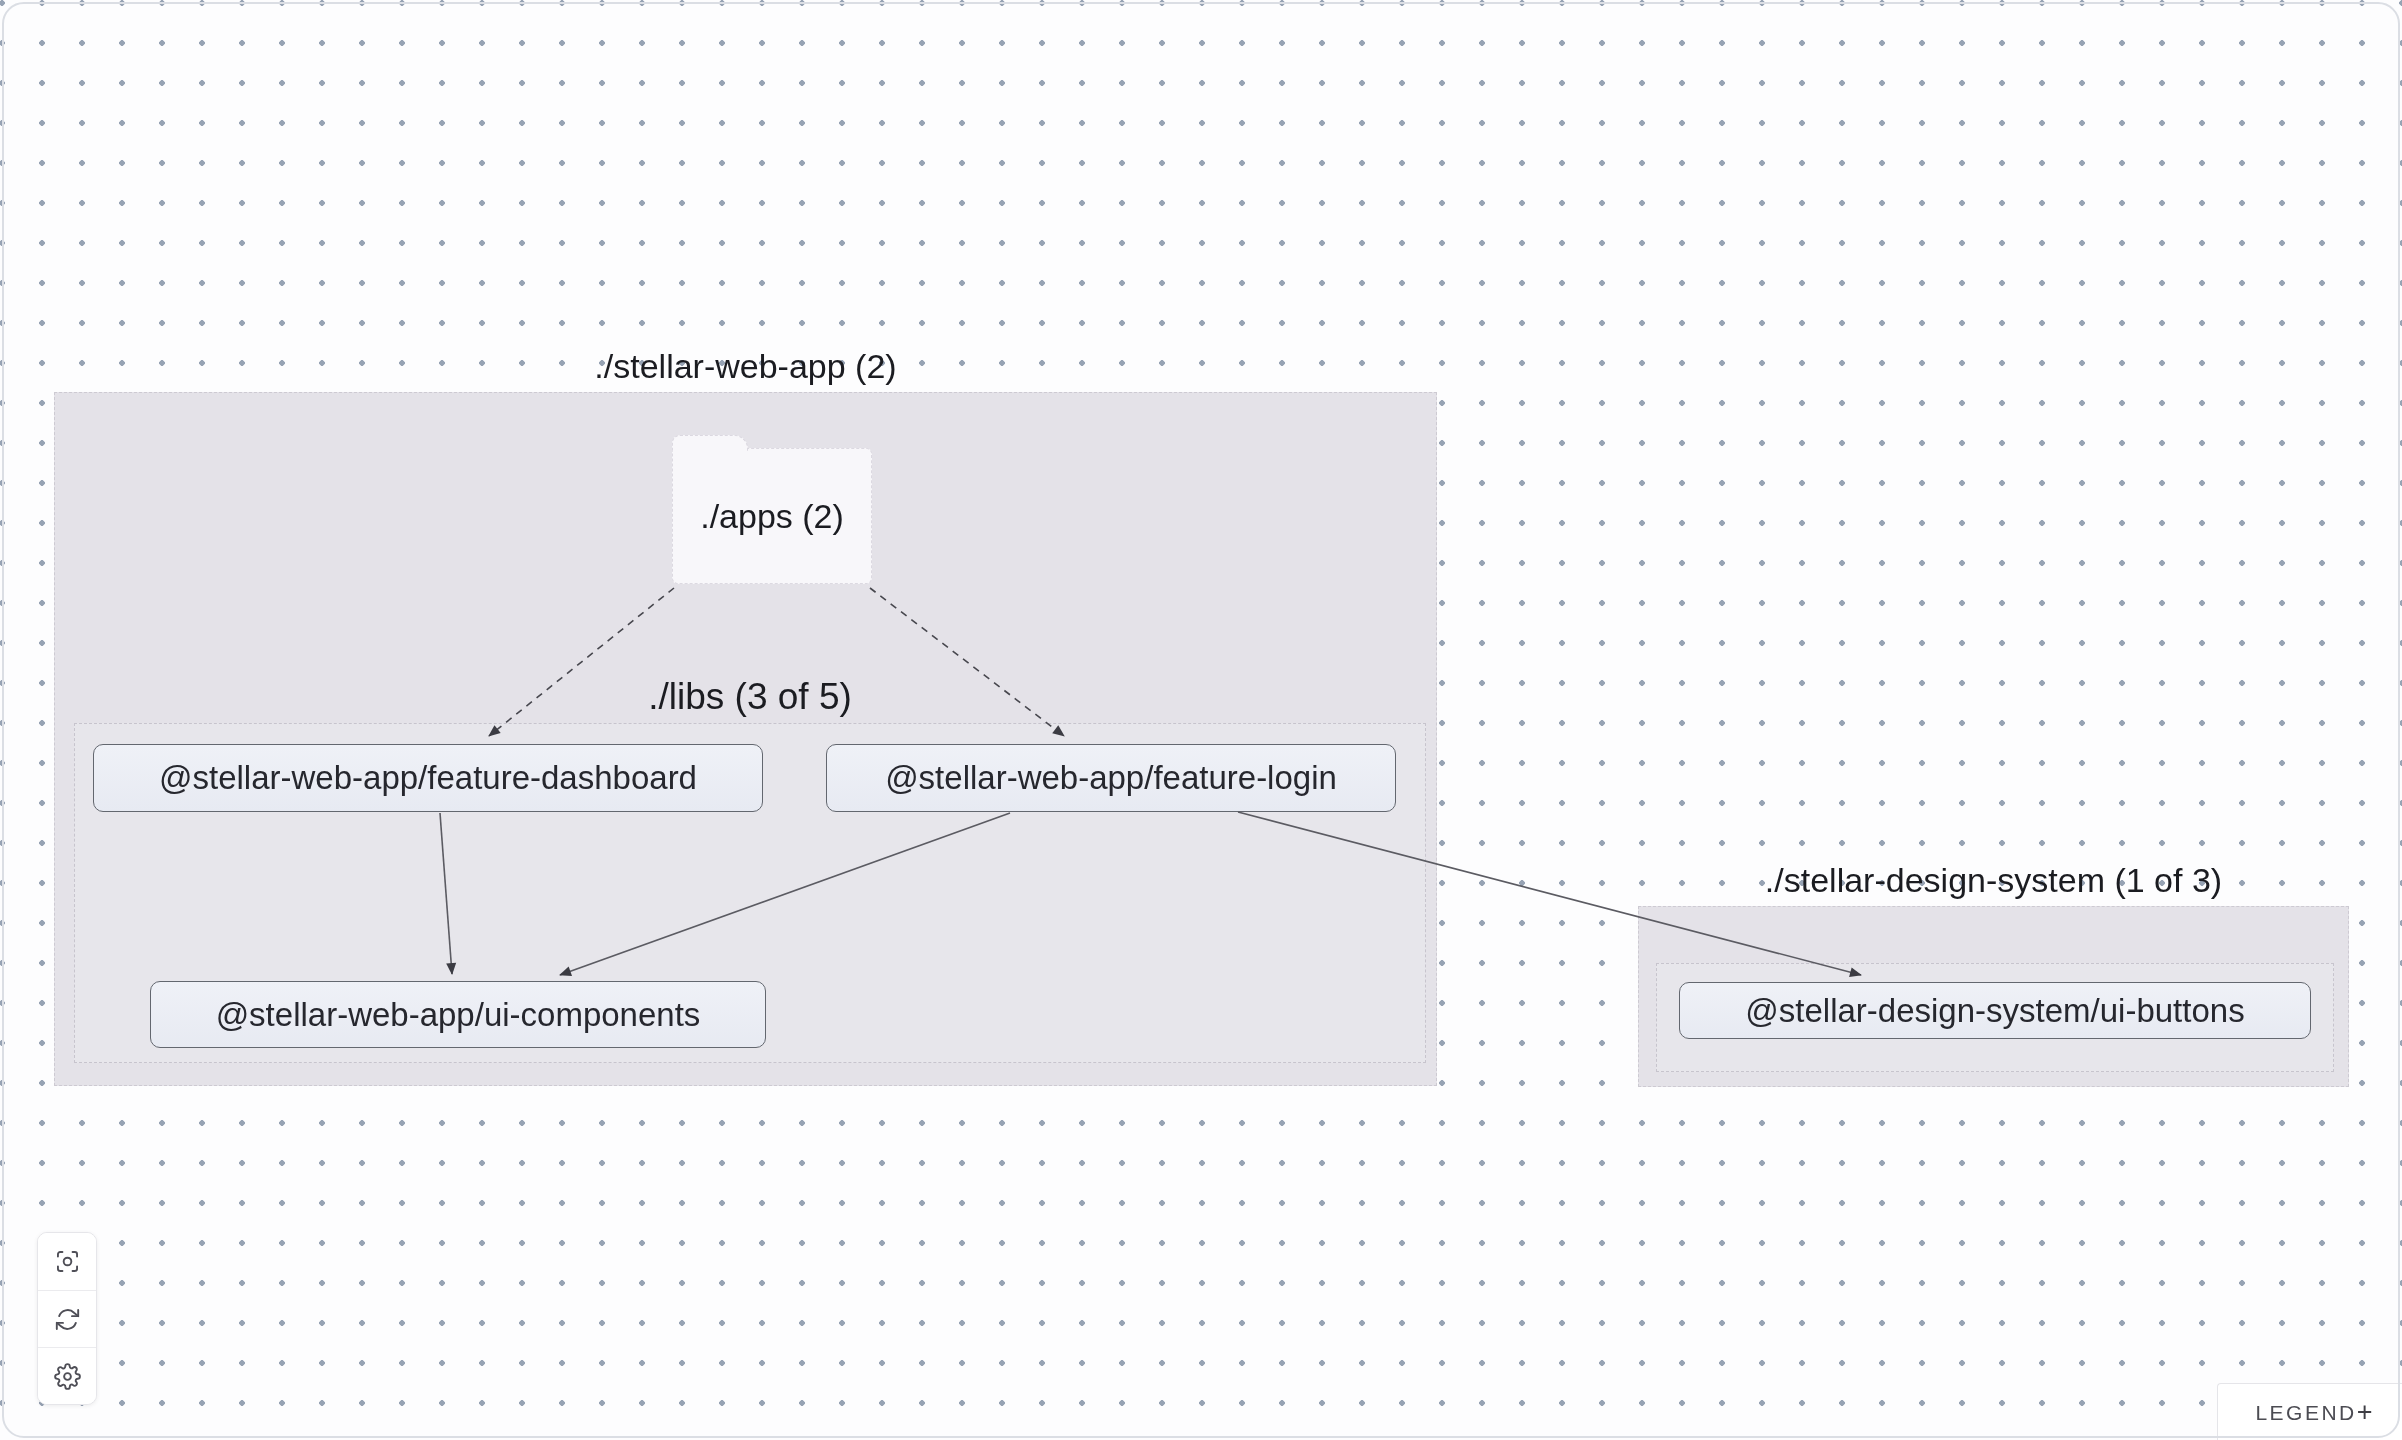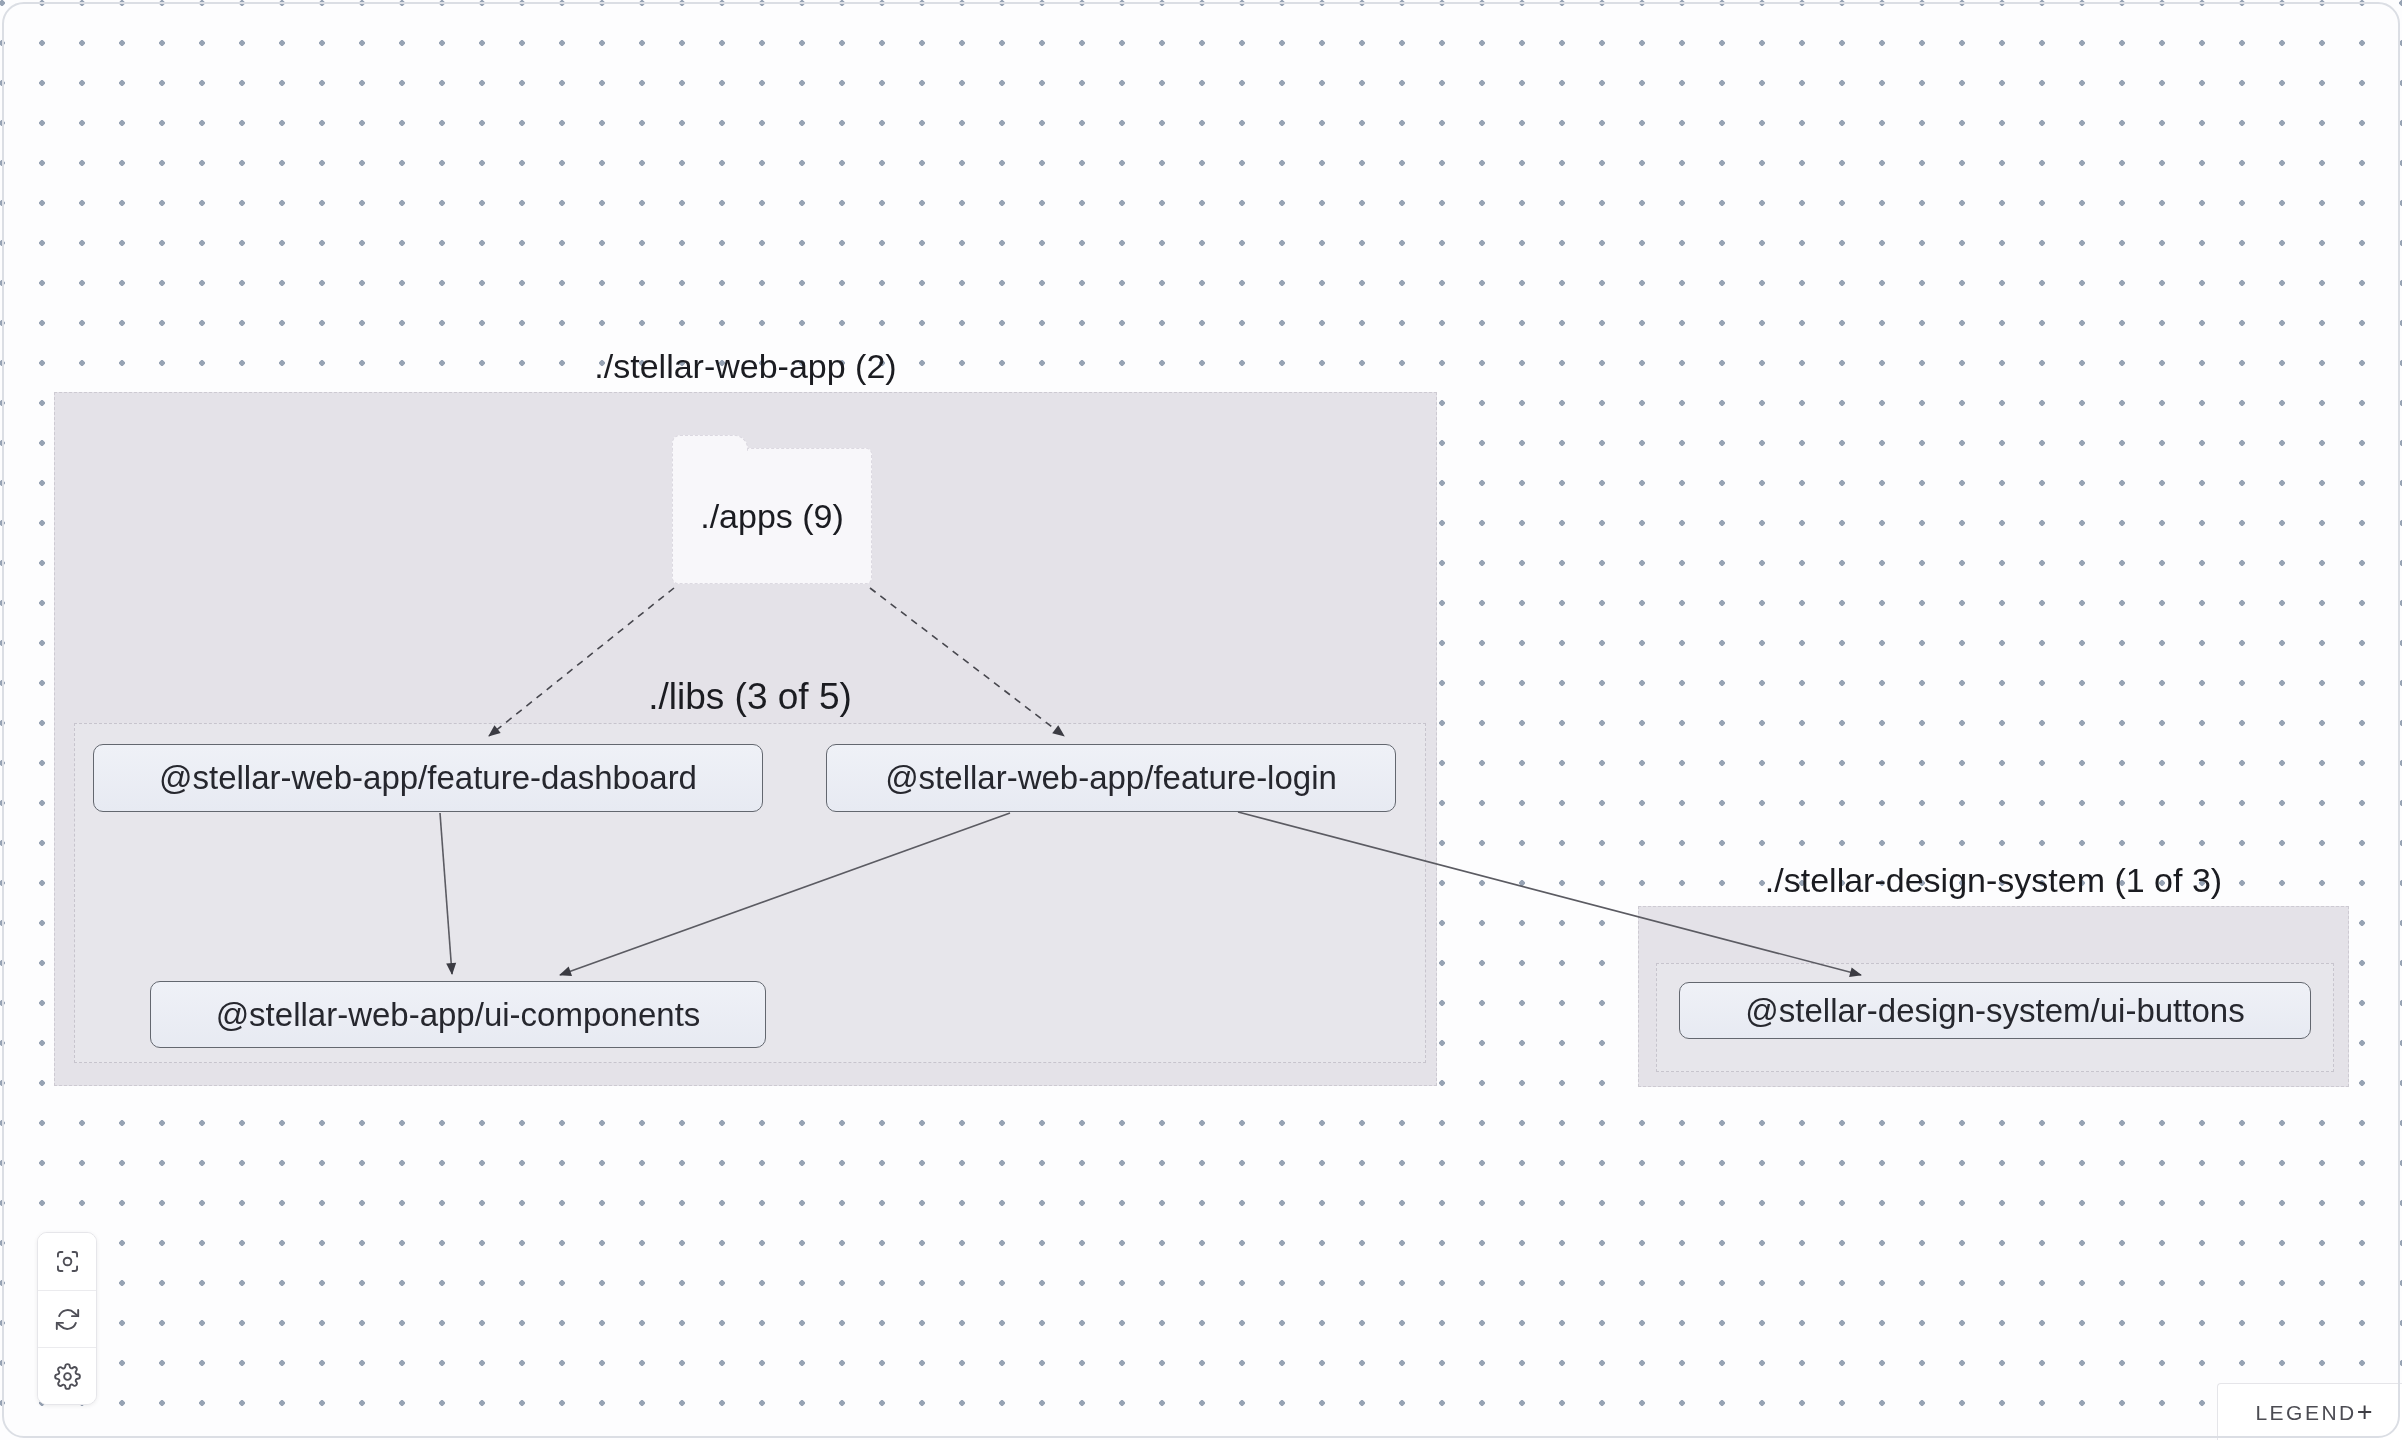--- a/index.html
+++ b/index.html
@@ -139,21 +139,21 @@
 </head>
 <body>
 
 <div id="canvas">
 
   <div class="group-title" style="left:54px;top:344px;width:1383px;">./stellar-web-app (2)</div>
 
   <div class="group-box" style="left:54px;top:392px;width:1383px;height:694px;"></div>
 
   <div id="apps-folder">
-    <span>./apps (9)</span>
+    <span>./apps (2)</span>
   </div>
 
   <div class="libs-label" style="left:74px;top:676px;width:1352px;">./libs (3 of 5)</div>
 
   <div class="libs-box" style="left:74px;top:723px;width:1352px;height:340px;"></div>
 
   <div class="node" style="left:826px;top:744px;width:570px;height:68px;">
     <span>@stellar-web-app/feature-login</span>
   </div>
 

